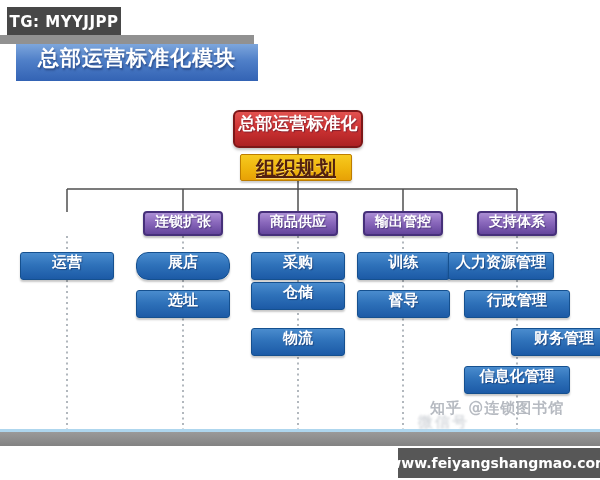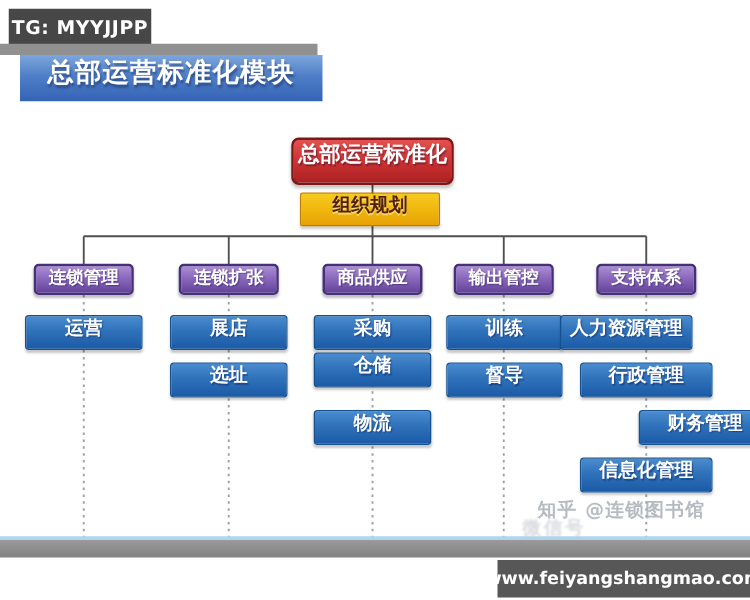--- a/index.html
+++ b/index.html
@@ -41,23 +41,24 @@
   }
   .root-node{
     left:233px;top:110px;width:130px;height:38px;border-radius:6px;
     background:linear-gradient(180deg,#e25250 0%,#cf3434 45%,#ac2123 100%);
     border:2px solid #7c1718;font-size:17px;
     box-shadow:0 2px 3px rgba(0,0,0,.25);
   }
   .plan-node{
     left:240px;top:154px;width:112px;height:27px;border-radius:2px;
     background:linear-gradient(180deg,#f7ca20 0%,#efb50d 55%,#e7a106 100%);
-    border:1px solid #bd7d00;color:#53200e;font-size:15px;
+    border:1px solid #bd7d00;color:#53200e;font-size:20px;
     text-shadow:0 1px 0 rgba(255,240,180,.6);
     box-shadow:0 2px 2px rgba(0,0,0,.2);
+    text-decoration:underline;
   }
   .hdr{
     height:25px;width:80px;border-radius:4px;top:211px;
     background:linear-gradient(180deg,#ab8ed4 0%,#8a68bc 45%,#64459c 100%);
     border:2px solid #46307a;font-size:14px;
     box-shadow:0 2px 2px rgba(0,0,0,.25);
   }
   .child{
     height:28px;border-radius:3px;
     background:linear-gradient(180deg,#4a8cce 0%,#2f72ba 45%,#1c5aa6 100%);
@@ -123,41 +124,38 @@
     <line x1="517" y1="236" x2="517" y2="430" stroke="#98a0a8" stroke-width="1.5" stroke-dasharray="2 3.5"></line>
   </svg>
 
   <div class="node root-node">
     <span>总部运营标准化</span>
   </div>
   <div class="node plan-node">
     <span>组织规划</span>
   </div>
 
-  <div class="node hdr" style="left:27px;">
-    <span>连锁管理</span>
-  </div>
   <div class="node hdr" style="left:143px;">
     <span>连锁扩张</span>
   </div>
   <div class="node hdr" style="left:258px;">
     <span>商品供应</span>
   </div>
   <div class="node hdr" style="left:363px;">
     <span>输出管控</span>
   </div>
   <div class="node hdr" style="left:477px;">
     <span>支持体系</span>
   </div>
 
   <div class="node child" style="left:20px;top:252px;width:94px;">
     <span>运营</span>
   </div>
 
-  <div class="node child" style="left:136px;top:252px;width:94px;">
+  <div class="node child" style="left:136px;top:252px;width:94px;border-radius:12px;">
     <span>展店</span>
   </div>
   <div class="node child" style="left:136px;top:290px;width:94px;">
     <span>选址</span>
   </div>
 
   <div class="node child" style="left:251px;top:252px;width:94px;">
     <span>采购</span>
   </div>
   <div class="node child" style="left:251px;top:282px;width:94px;">

